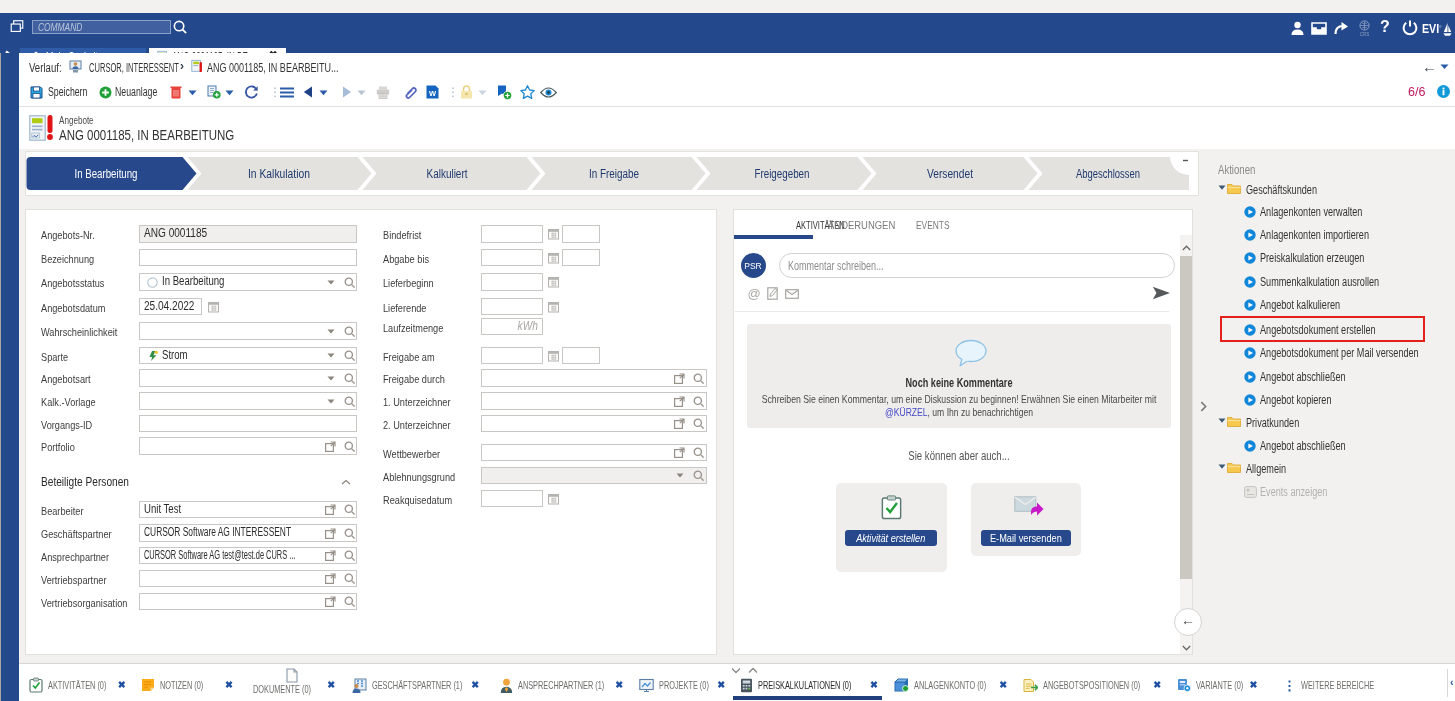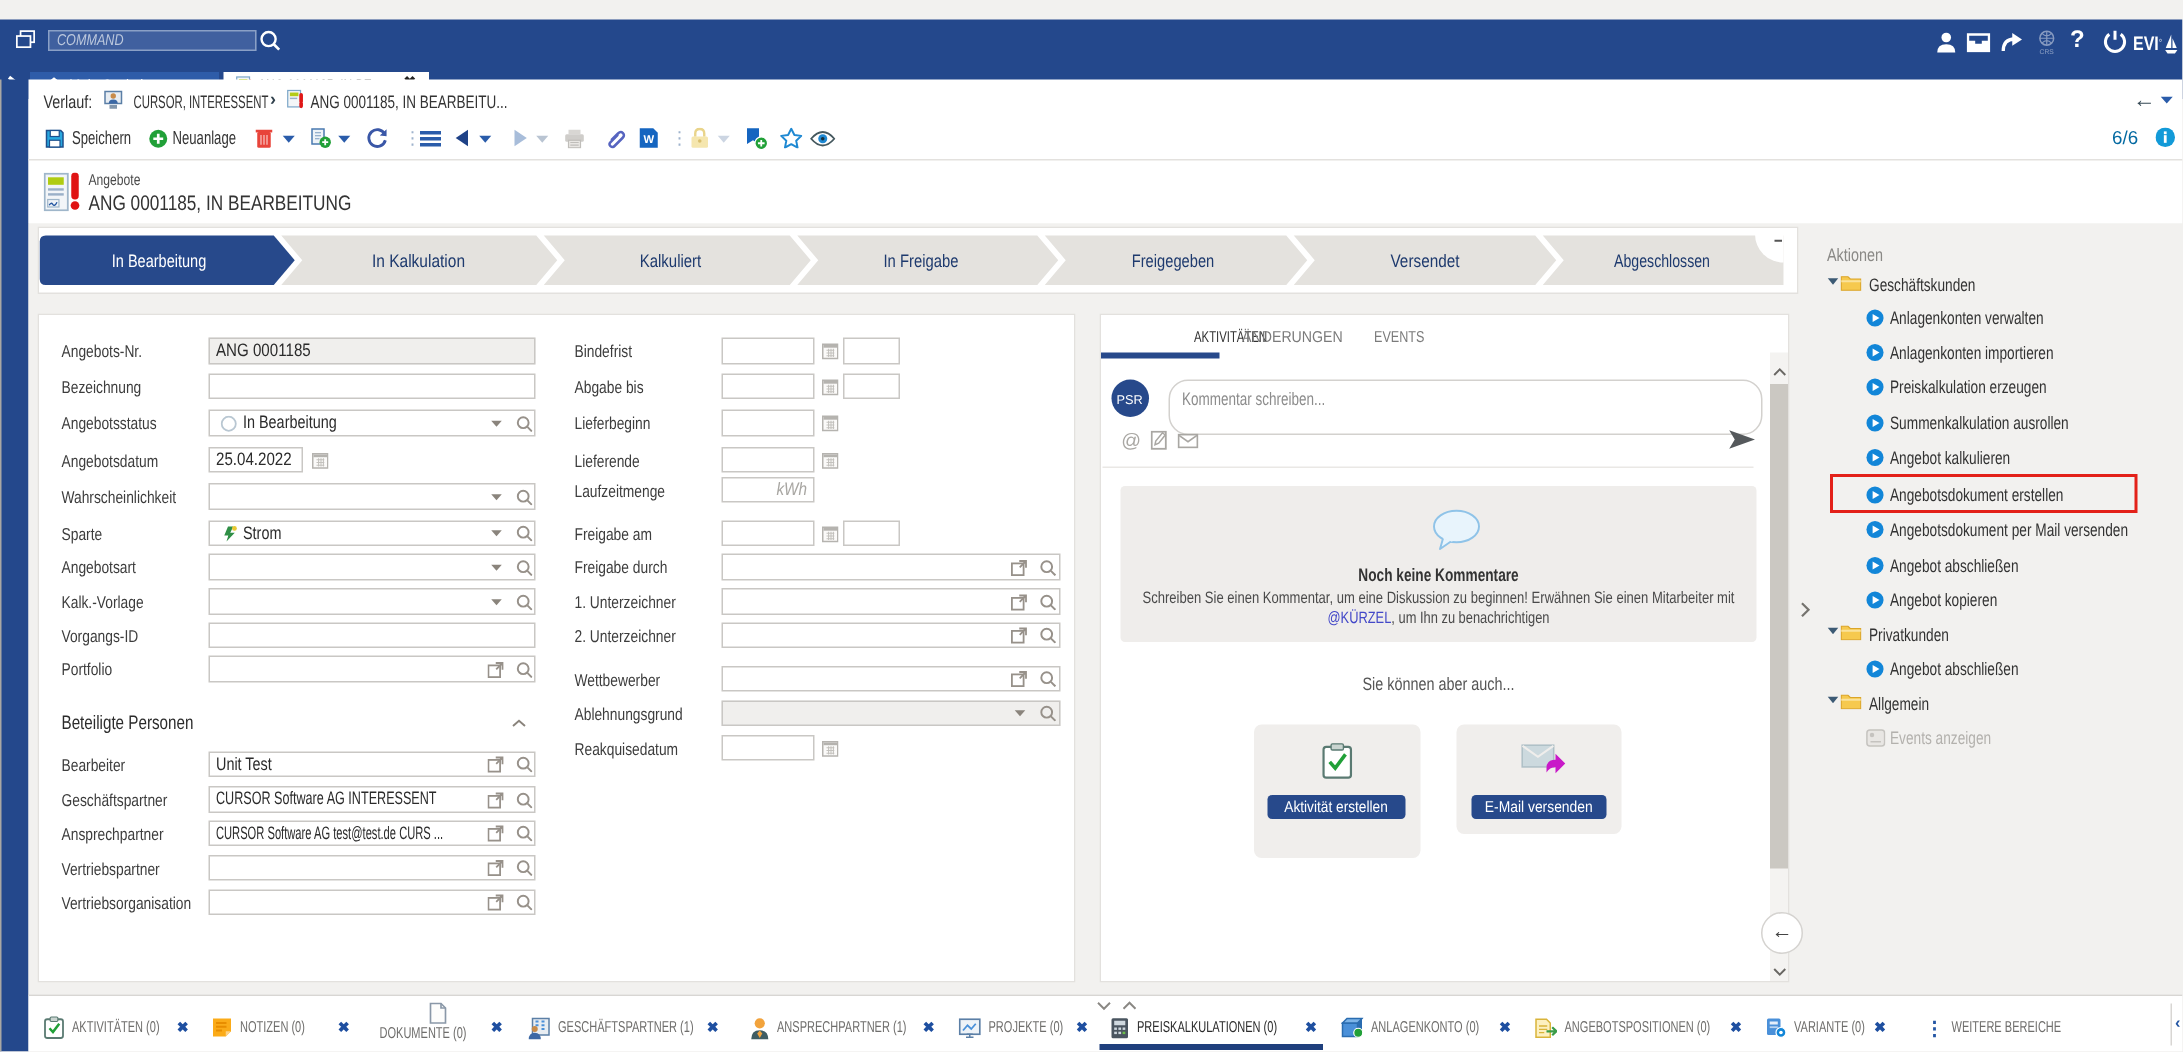--- a/index.html
+++ b/index.html
@@ -210,21 +210,21 @@
         <path d="M10.5 8.3 L10.5 12.7 M8.3 10.5 L12.7 10.5" stroke="#fff" stroke-width="1.2"></path>
       </svg>
       <svg class="abs" style="left:501px; top:6px;" width="15" height="14" viewBox="0 0 15 14">
         <path d="M7.5 0.8 L9.6 5 L14.2 5.6 L10.8 8.8 L11.7 13.4 L7.5 11.1 L3.3 13.4 L4.2 8.8 L0.8 5.6 L5.4 5 Z" fill="none" stroke="#1e88d2" stroke-width="1.3" stroke-linejoin="round"></path>
       </svg>
       <svg class="abs" style="left:521px; top:8px;" width="17" height="11" viewBox="0 0 17 11">
         <path d="M0.8 5.5 Q8.5 -3.5 16.2 5.5 Q8.5 14.5 0.8 5.5 Z" fill="none" stroke="#45585e" stroke-width="1.2"></path>
         <circle cx="8.5" cy="5.5" r="3" fill="#1e88d2"></circle>
         <circle cx="8.5" cy="5.5" r="1.2" fill="#16303c"></circle>
       </svg>
-      <span class="abs" style="left:1389px; top:6px; font-size:12.5px; color:#0369a1;">6/6</span>
+      <span class="abs" style="left:1389px; top:6px; font-size:12.5px; color:#be185d;">6/6</span>
       <svg class="abs" style="left:1418px; top:6px;" width="13" height="13" viewBox="0 0 14 14">
         <circle cx="7" cy="7" r="7" fill="#129ad8"></circle>
         <rect x="6" y="5.5" width="2" height="5.5" fill="#fff"></rect>
         <rect x="6" y="2.8" width="2" height="2" fill="#fff"></rect>
       </svg>
     </div>
 
     <div class="abs" style="left:0px; top:53px; width:1436px; height:43px; border-top:1px solid #e3e1de;">
       <svg class="abs" style="left:10px; top:8px;" width="26" height="26" viewBox="0 0 26 26">
         <rect x="0.8" y="0.8" width="15.4" height="24.4" fill="#f2f5f8" stroke="#9fb6ca" stroke-width="1.2"></rect>
@@ -489,21 +489,21 @@
       <svg class="abs" style="left:522px; top:283px;" width="11" height="12">
           <use href="#cal"></use>
         </svg>
     </div>
     <div class="panel" id="midpanel">
       <div class="abs" style="left:14px; top:9px; font-size:10.5px; color:#333;margin-left:48px;"><span class="tx" style="transform:scaleX(0.72);">AKTIVITÄTEN</span></div>
       <div class="abs" style="left:94px; top:9px; font-size:10.5px; color:#7b7b7b;"><span class="tx" style="transform:scaleX(0.9);">ÄNDERUNGEN</span></div>
       <div class="abs" style="left:182px; top:9px; font-size:10.5px; color:#7b7b7b;"><span class="tx" style="transform:scaleX(0.8);">EVENTS</span></div>
       <div class="abs" style="left:0px; top:25.5px; width:79px; height:3.5px; background:#27498b;"></div>
       <div class="abs" style="left:7px; top:43.5px; width:25px; height:25px; border-radius:50%; background:#27498b; color:#fff; font-size:8.5px; display:flex; align-items:center; justify-content:center;">PSR</div>
-      <div class="abs" style="left:45.5px; top:43.5px; width:396px; height:37px; border:1px solid #d3d1ce; border-radius:13px;">
+      <div class="abs" style="left:45.5px; top:43.5px; width:396px; height:25px; border:1px solid #d3d1ce; border-radius:13px;">
         <span class="abs" style="left:8px; top:5px; font-size:12px; color:#8c8c8c;"><span class="tx" style="transform:scaleX(0.75);">Kommentar schreiben...</span></span>
       </div>
       <div class="abs" style="left:14px; top:76px; font-size:13px; color:#a9a7a3;">@</div>
       <svg class="abs" style="left:33px; top:77px;" width="11" height="13" viewBox="0 0 11 13">
         <rect x="0.8" y="0.8" width="9.4" height="11.4" fill="none" stroke="#a9a7a3" stroke-width="1.2"></rect>
         <path d="M3 9.5 L3.5 7 L8 1.5 L9.8 3 L5.5 8.5 Z" fill="none" stroke="#a9a7a3" stroke-width="1"></path>
       </svg>
       <svg class="abs" style="left:51px; top:79px;" width="14" height="10" viewBox="0 0 14 10">
         <rect x="0.7" y="0.7" width="12.6" height="8.6" fill="none" stroke="#a9a7a3" stroke-width="1.2"></rect>
         <path d="M1 1.2 L7 5.5 L13 1.2" fill="none" stroke="#a9a7a3" stroke-width="1.1"></path>
@@ -524,21 +524,21 @@
         <div class="abs" style="left:0; top:69px; width:424px; font-size:11px; color:#4a4a4a;">
             <span style="position:absolute; left:50%; white-space:nowrap; transform:translateX(-50%) scaleX(0.79);">Schreiben Sie einen Kommentar, um eine Diskussion zu beginnen! Erwähnen Sie einen Mitarbeiter mit</span>
           </div>
         <div class="abs" style="left:0; top:82px; width:424px; font-size:11px; color:#4a4a4a;">
             <span style="position:absolute; left:50%; white-space:nowrap; transform:translateX(-50%) scaleX(0.78);"><span style="color:#4348c8;">@KÜRZEL</span>, um Ihn zu benachrichtigen</span>
           </div>
       </div>
       <div class="abs" style="left:0px; top:239px; width:450px; font-size:12px; color:#555;">
           <span style="position:absolute; left:50%; white-space:nowrap; transform:translateX(-50%) scaleX(0.8);">Sie können aber auch...</span>
         </div>
-      <div class="abs" style="left:102.5px; top:273.5px; width:111px; height:89px; background:#f0eeec; border-radius:5px;">
+      <div class="abs" style="left:102.5px; top:273.5px; width:111px; height:89px; background:#f0eeec; border-radius:5px;font-style:italic;">
         <svg class="abs" style="left:45px; top:11.5px;" width="21" height="25" viewBox="0 0 23 27">
           <rect x="1.5" y="3" width="20" height="22.5" rx="2" fill="#fff" stroke="#5a7a72" stroke-width="1.6"></rect>
           <rect x="7" y="0.8" width="9" height="4.5" rx="1" fill="#c9d4d0" stroke="#5a7a72" stroke-width="1"></rect>
           <path d="M6 14 L10 18.5 L17.5 8.5" fill="none" stroke="#21a038" stroke-width="2.6"></path>
         </svg>
         <div class="abs" style="left:9px; top:46.5px; width:92px; height:16.5px; background:#27498b; border-radius:3px; color:#fff; font-size:10.5px; text-align:center; line-height:16.5px;"><span class="txc" style="transform:scaleX(0.87);">Aktivität erstellen</span></div>
       </div>
       <div class="abs" style="left:237.5px; top:273.5px; width:110px; height:73px; background:#f0eeec; border-radius:5px;">
         <svg class="abs" style="left:43px; top:13px;" width="30" height="24" viewBox="0 0 30 24">
           <rect x="0.8" y="0.8" width="21" height="14.5" fill="#ccd9de" stroke="#aebfc6" stroke-width="1"></rect>

